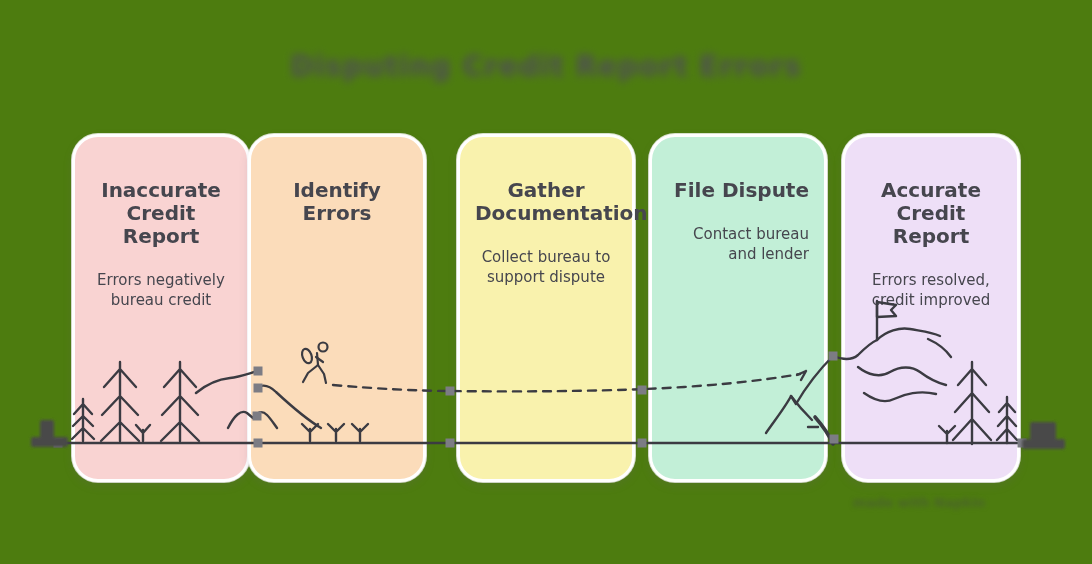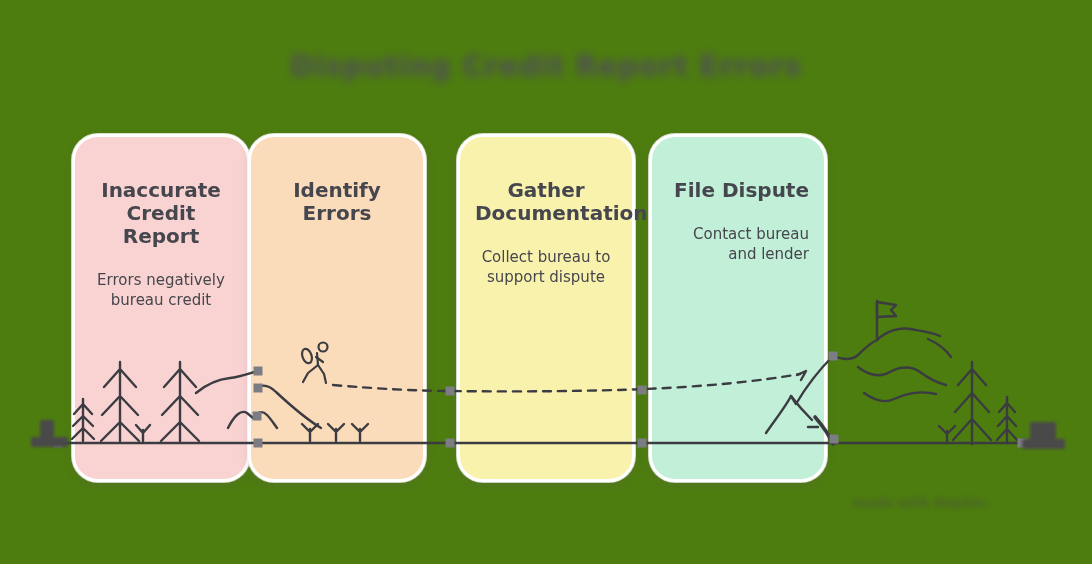--- a/index.html
+++ b/index.html
@@ -49,20 +49,24 @@
   <div class="card c2" style="background: rgb(251, 220, 186);">
     <h2>Identify Errors</h2>
   </div>
   <div class="card c3" style="background: rgb(249, 242, 173);">
     <h2>Gather Documentation</h2>
     <p>Collect bureau to support dispute</p>
   </div>
   <div class="card c4" style="background: rgb(194, 239, 215); text-align: right;">
     <h2>File Dispute</h2>
     <p>Contact bureau and lender</p>
+  </div>
+  <div class="card c5" style="background: rgb(238, 223, 247);">
+    <h2>Accurate Credit Report</h2>
+    <p>Errors resolved, credit improved</p>
   </div>
 
   <svg class="illustration" width="1092" height="564" viewBox="0 0 1092 564">
     <defs>
       <filter id="softblur" x="-30%" y="-30%" width="160%" height="160%">
         <feGaussianBlur stdDeviation="1.4"></feGaussianBlur>
       </filter>
     </defs>
 
     <g stroke="#3b3b42" stroke-width="2.4" fill="none" stroke-linecap="round" stroke-linejoin="round">

